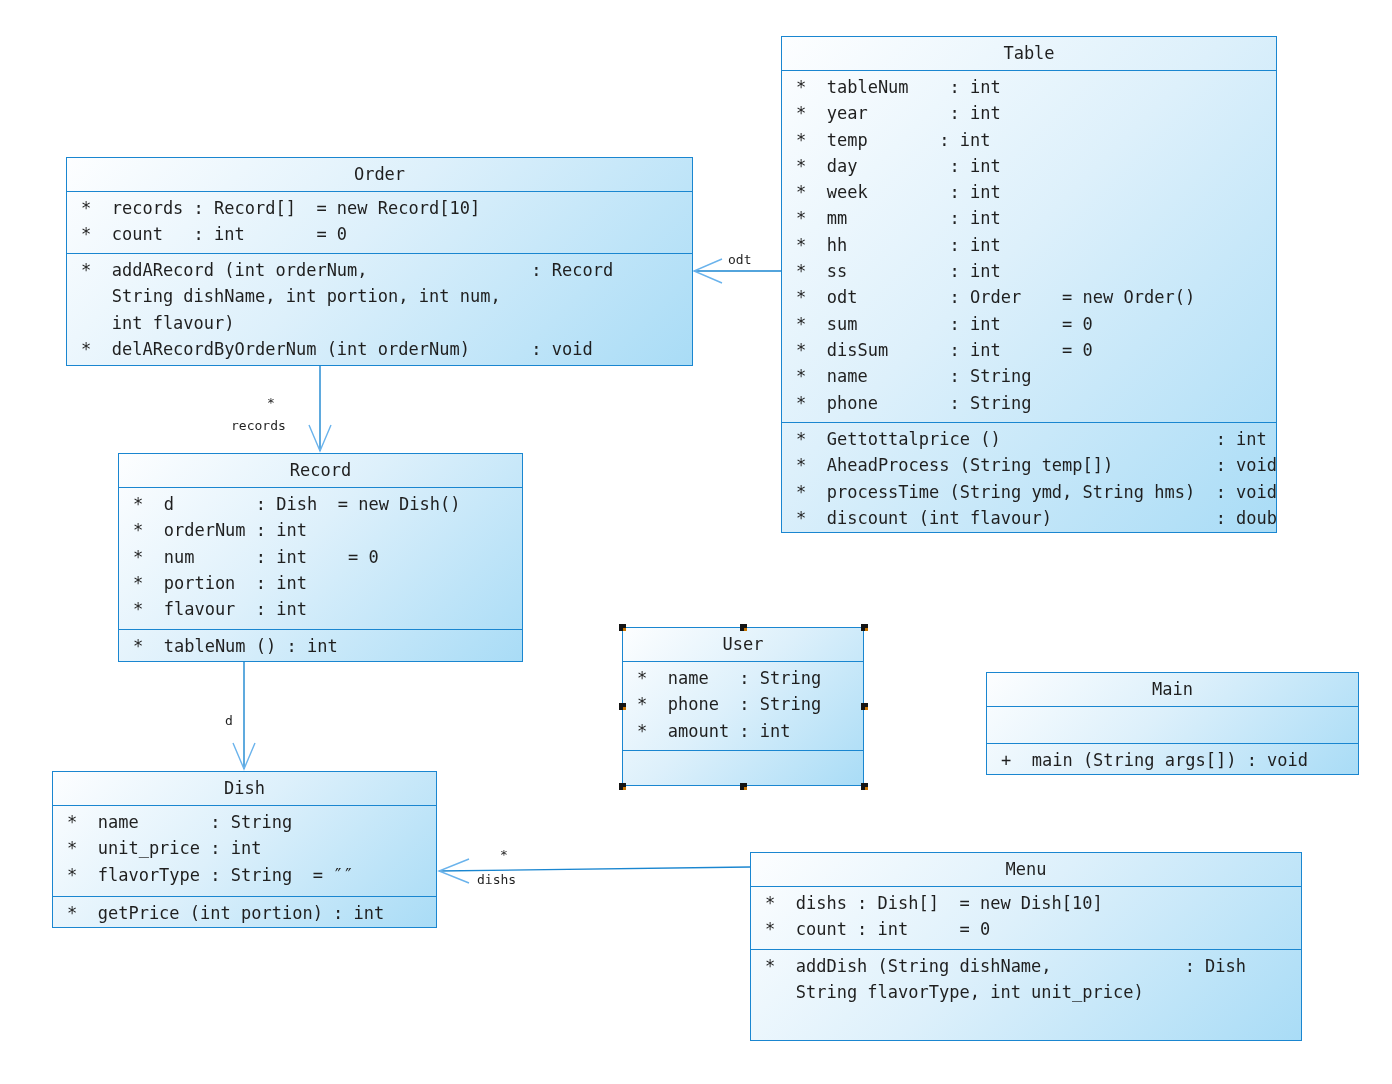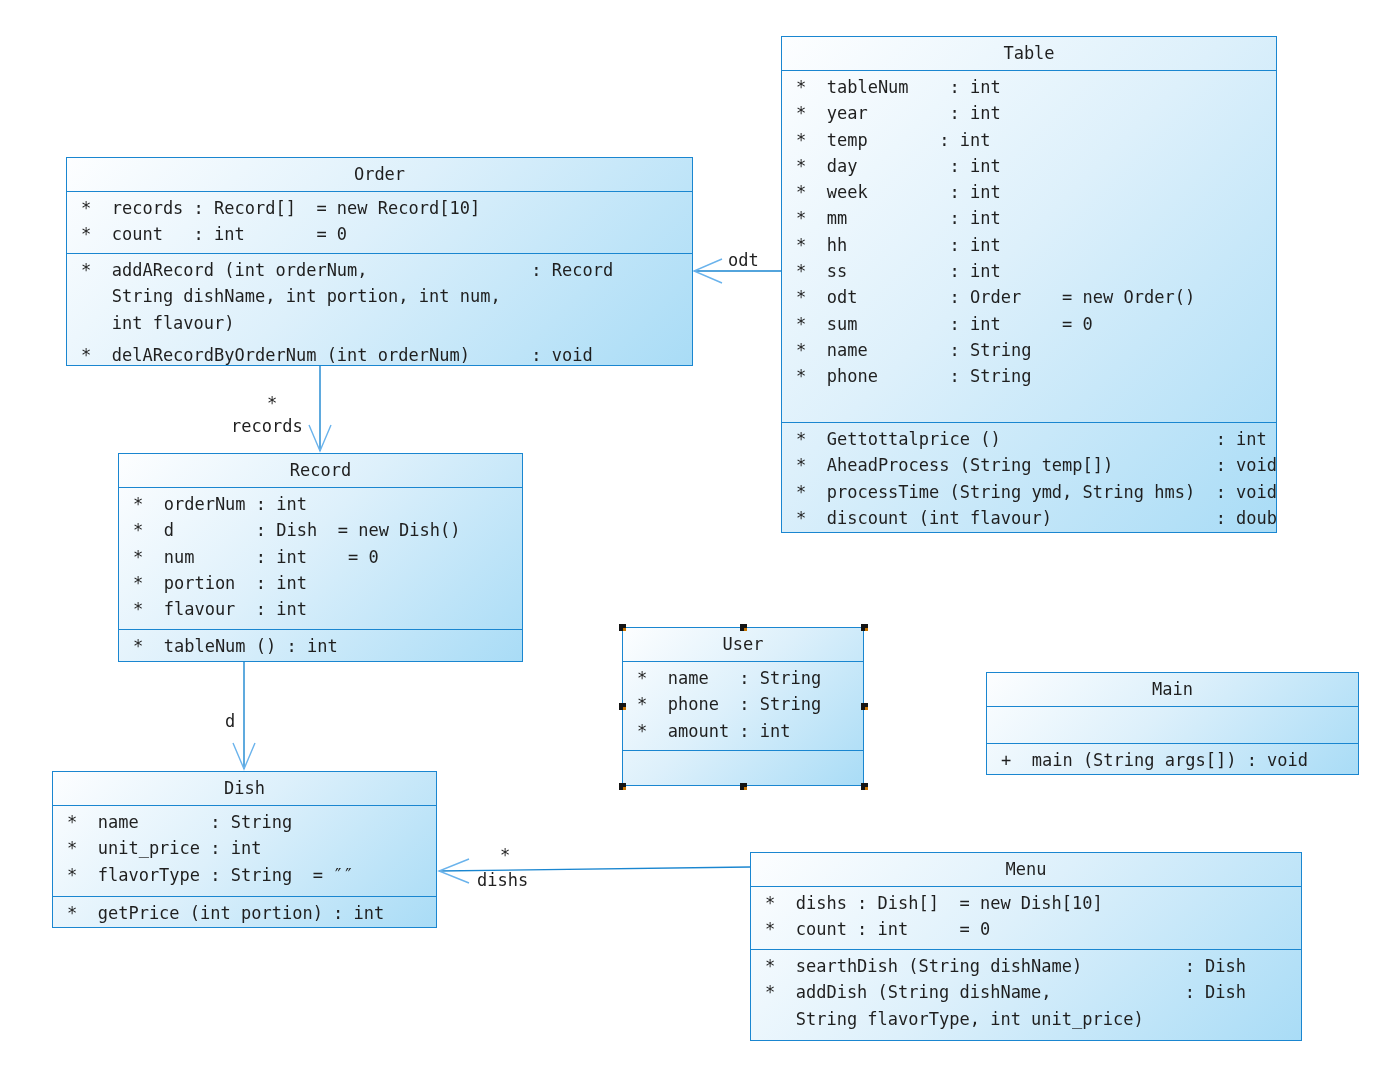--- a/index.html
+++ b/index.html
@@ -13,22 +13,22 @@
     border:1px solid #1a86d0; box-sizing:border-box; overflow:hidden;
     background:linear-gradient(135deg,#fdfeff 0%,#ddf0fb 45%,#a9dcf6 100%);
     font-size:17px;
   }
   .uml-title { flex:0 0 33px; line-height:33px; text-align:center; }
   .uml-attrs, .uml-methods {
     border-top:1px solid #1a86d0; padding:3px 14px; box-sizing:border-box;
   }
   .uml-methods { flex:1 1 auto; }
   .row { white-space:pre; line-height:26.3px; height:26.3px; }
-  #cls-order .method + .method { margin-top:6px; }
-  .edge-label { position:absolute; font-size:17px; white-space:pre; line-height:20px; }
+  #cls-order .method + .method { }
+  .edge-label { position:absolute; font-size:13px; white-space:pre; line-height:20px; }
   svg.edges { position:absolute; left:0; top:0; pointer-events:none; }
   .handle { position:absolute; width:7px; height:7px; background:#141414; }
   .handle::after {
     content:""; position:absolute; right:0; bottom:0; width:3px; height:3px;
     background:#c77400;
   }
 </style>
 </head>
 <body>
 
@@ -77,20 +77,21 @@
         <div class="row">*  tableNum    : int</div>
         <div class="row">*  year        : int</div>
         <div class="row">*  temp       : int</div>
         <div class="row">*  day         : int</div>
         <div class="row">*  week        : int</div>
         <div class="row">*  mm          : int</div>
         <div class="row">*  hh          : int</div>
         <div class="row">*  ss          : int</div>
         <div class="row">*  odt         : Order    = new Order()</div>
         <div class="row">*  sum         : int      = 0</div>
+        <div class="row">*  disSum      : int      = 0</div>
         <div class="row">*  name        : String</div>
         <div class="row">*  phone       : String</div>
       </div>
     <div class="uml-methods">
         <div class="method">
           <div class="row">*  Gettottalprice ()                     : int</div>
         </div>
         <div class="method">
           <div class="row">*  AheadProcess (String temp[])          : void</div>
         </div>
@@ -99,22 +100,22 @@
         </div>
         <div class="method">
           <div class="row">*  discount (int flavour)                : double</div>
         </div>
       </div>
   </div>
 
   <div class="uml-class" id="cls-record" style="left:118px;top:453px;width:405px;height:209px">
     <div class="uml-title">Record</div>
     <div class="uml-attrs" style="flex:0 0 142px">
+        <div class="row">*  d        : Dish  = new Dish()</div>
         <div class="row">*  orderNum : int</div>
-        <div class="row">*  d        : Dish  = new Dish()</div>
         <div class="row">*  num      : int    = 0</div>
         <div class="row">*  portion  : int</div>
         <div class="row">*  flavour  : int</div>
       </div>
     <div class="uml-methods">
         <div class="method">
           <div class="row">*  tableNum () : int</div>
         </div>
       </div>
   </div>
@@ -162,23 +163,20 @@
   </div>
 
   <div class="uml-class" id="cls-menu" style="left:750px;top:852px;width:552px;height:189px">
     <div class="uml-title">Menu</div>
     <div class="uml-attrs" style="flex:0 0 63px">
         <div class="row">*  dishs : Dish[]  = new Dish[10]</div>
         <div class="row">*  count : int     = 0</div>
       </div>
     <div class="uml-methods">
         <div class="method">
-          <div class="row">*  searthDish (String dishName)          : Dish</div>
-        </div>
-        <div class="method">
           <div class="row">*  addDish (String dishName,             : Dish</div>
           <div class="row">   String flavorType, int unit_price)</div>
         </div>
       </div>
   </div>
 
   <div class="edge-label" style="left:728px;top:250px">odt</div>
   <div class="edge-label" style="left:267px;top:393px">*</div>
   <div class="edge-label" style="left:231px;top:416px">records</div>
   <div class="edge-label" style="left:225px;top:711px">d</div>

